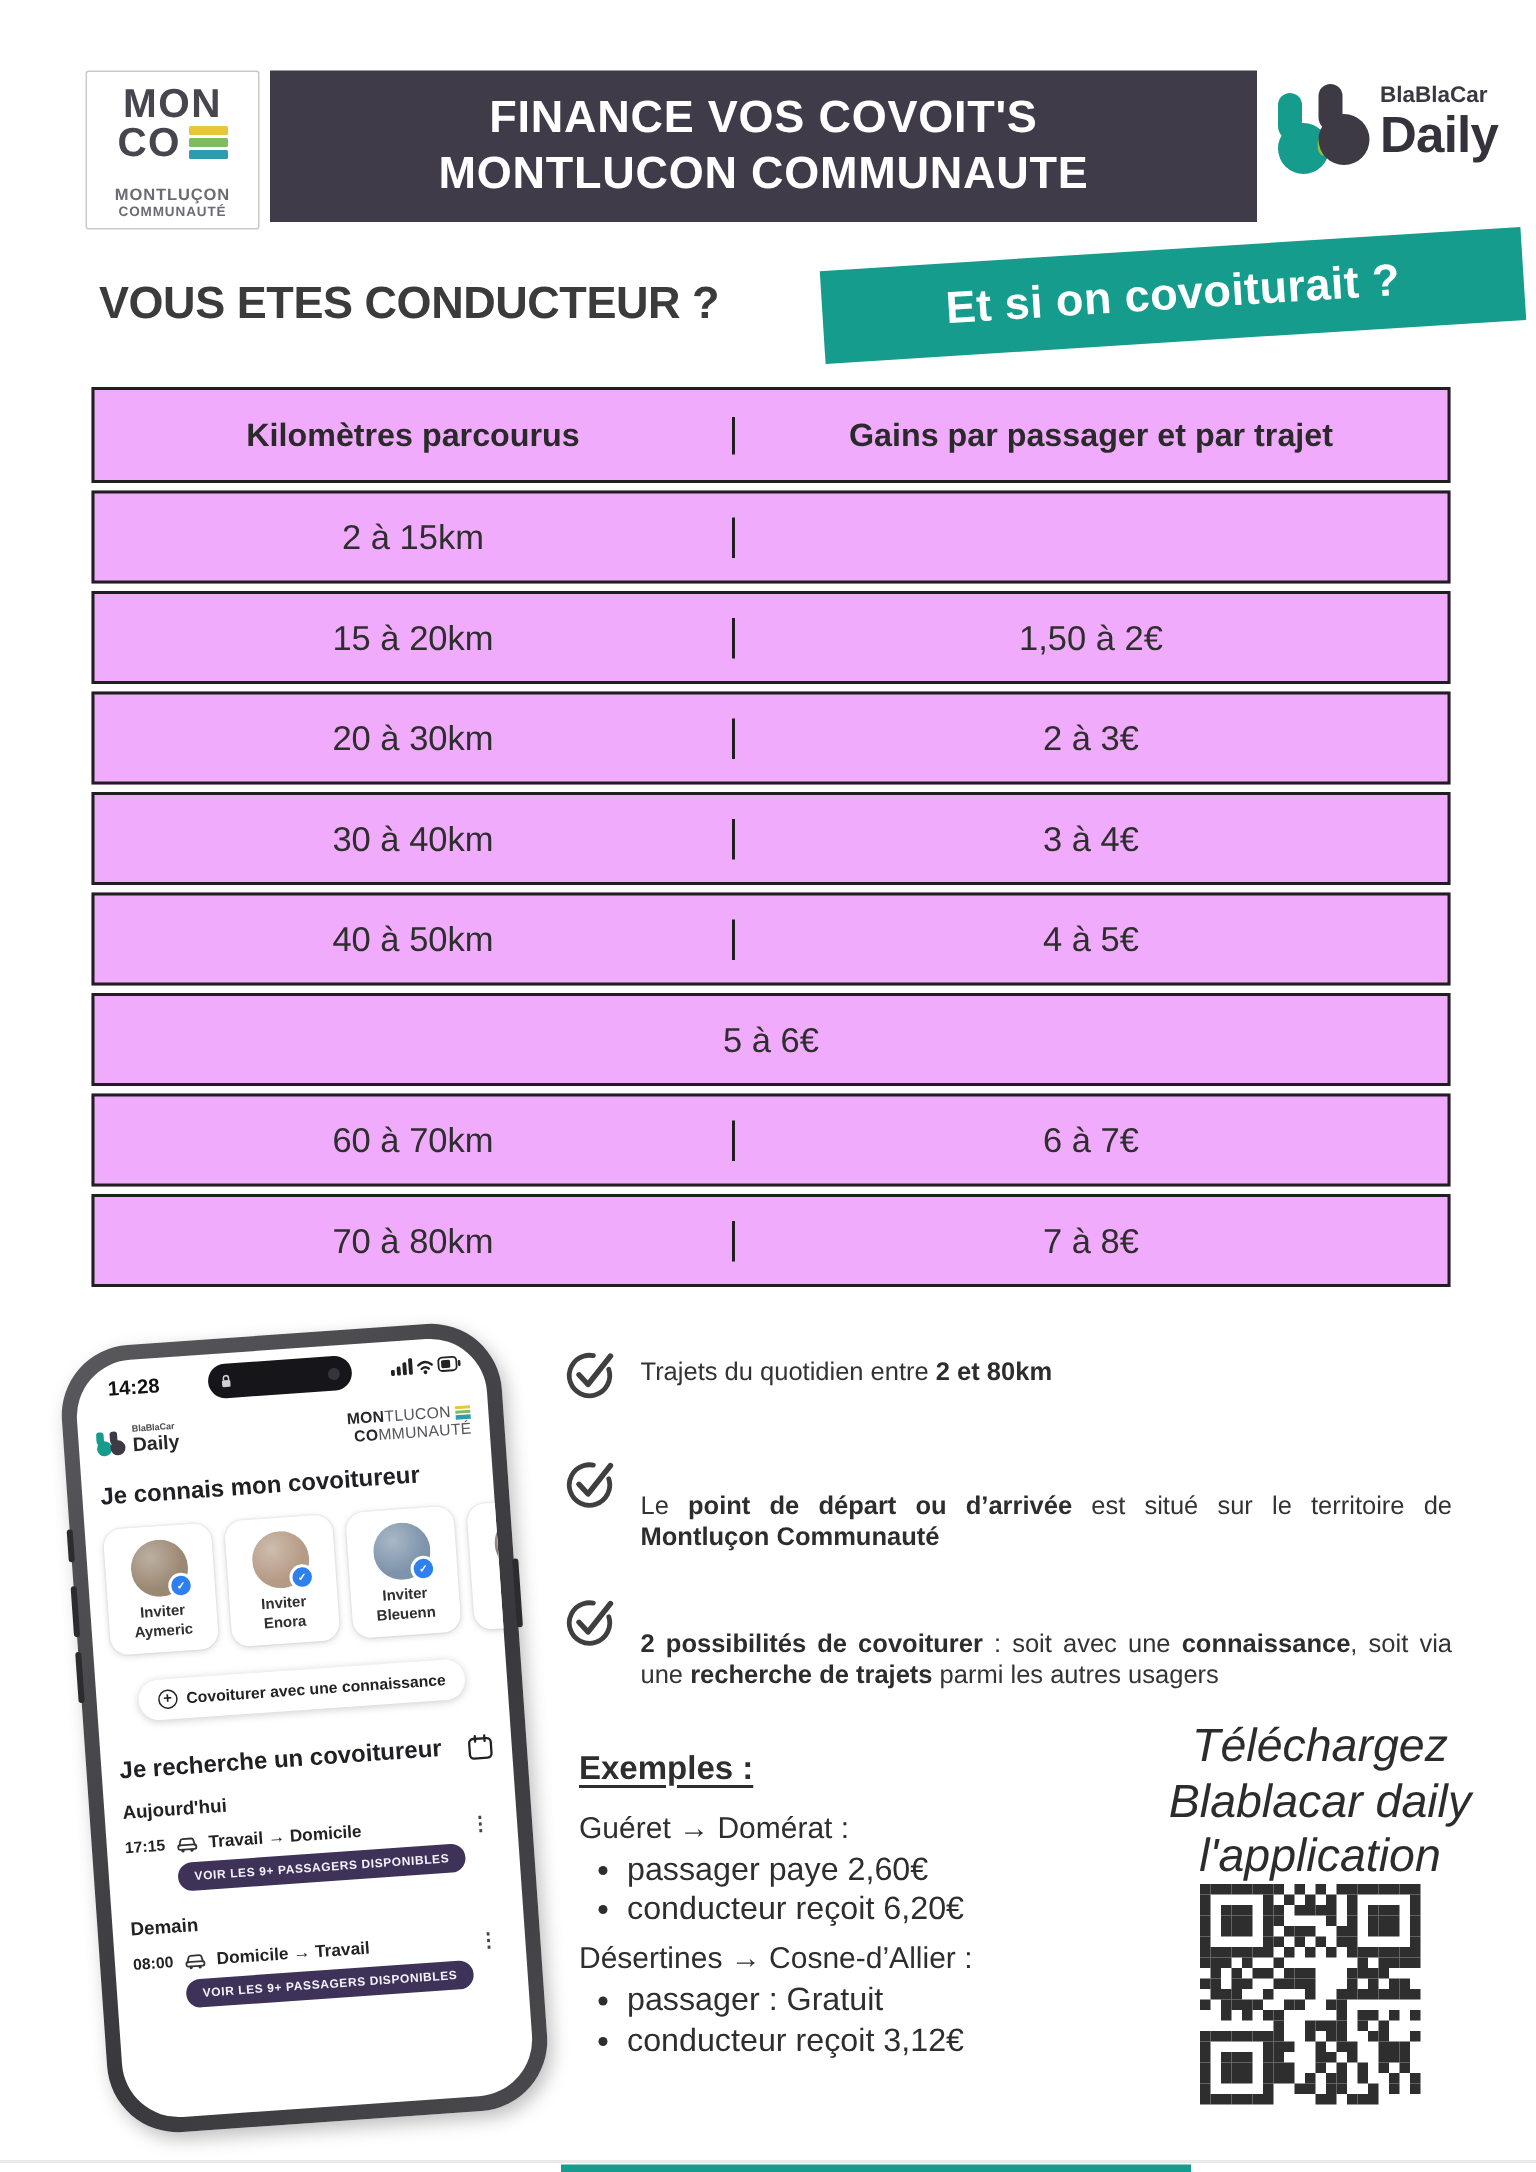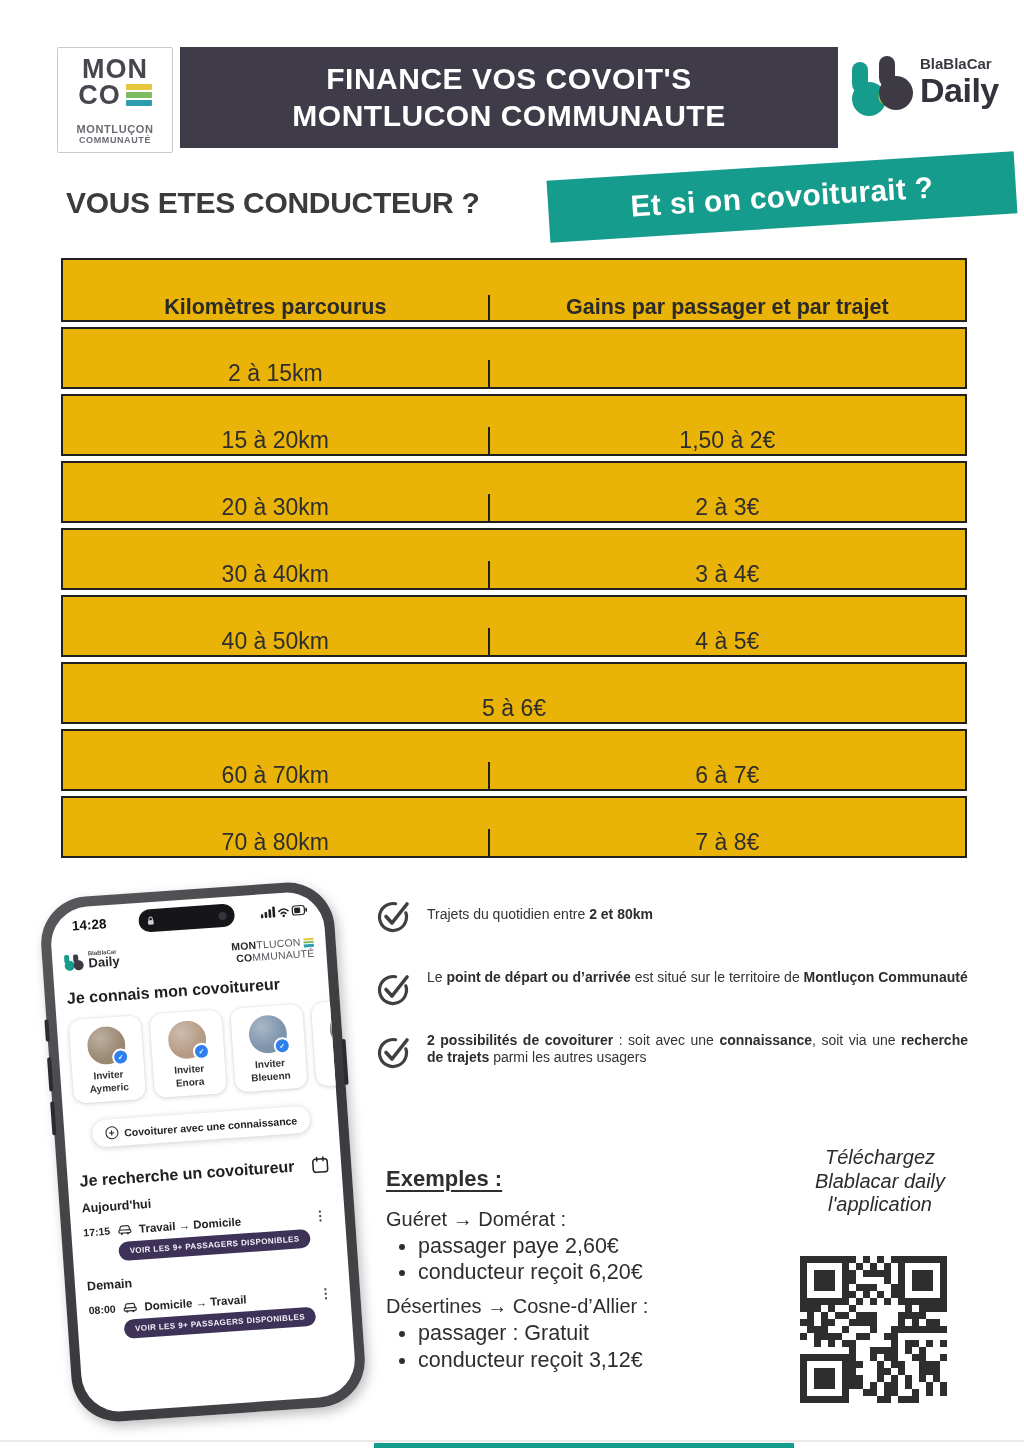--- a/index.html
+++ b/index.html
@@ -39,21 +39,21 @@
   .bbc-prod{font-size:34px;font-weight:800;color:#35323b;letter-spacing:-0.5px;margin-top:2px;}
 
   .ribbon{position:absolute;left:548px;top:166px;width:468px;height:62px;background:var(--teal,#169c8d);
           transform:rotate(-3.6deg);display:flex;align-items:center;justify-content:center;
           color:#fff;font-size:30px;font-weight:700;letter-spacing:0.3px;}
 
   .sec-title{position:absolute;left:66px;top:186px;font-size:30px;font-weight:800;color:#3b3b3b;letter-spacing:-0.3px;}
 
   
   .pricing{position:absolute;left:61px;top:258px;width:906px;}
-  .t-box{border:2.2px solid #1f1f1f;background:#eab308;display:flex;align-items:flex-end;margin-bottom:5px;box-sizing:border-box;}
+  .t-box{border:2.2px solid #1f1f1f;background:#f0abfc;display:flex;align-items:center;margin-bottom:5px;box-sizing:border-box;}
   .t-head{height:64px;font-size:21.5px;font-weight:700;color:#2a2a2a;}
   .t-row{height:62px;font-size:23px;font-weight:400;color:#2e2e2e;}
   .t-cell{display:flex;align-items:center;justify-content:center;}
   .t-left{width:47.3%;border-right:2.2px solid #1f1f1f;box-sizing:border-box;}
   .t-right{flex:1;}
 
   
   .phone-wrap{position:absolute;left:56px;top:889px;width:294px;height:526px;transform:rotate(-4deg);}
   .frame{width:100%;height:100%;background:linear-gradient(135deg,#5a5a5e,#39393d 60%,#4a4a4e);
          border-radius:47px;padding:10px;box-sizing:border-box;box-shadow:3px 5px 12px rgba(0,0,0,0.25);position:relative;}
@@ -99,36 +99,36 @@
   .trip{display:flex;align-items:center;gap:7px;margin-top:9px;}
   .trip-time{font-size:10.5px;font-weight:700;color:#222;}
   .trip-route{font-size:11.5px;font-weight:700;color:#222;}
   .dots{margin-left:auto;margin-right:6px;font-size:13px;font-weight:700;color:#444;}
   .cta{margin:5px 0 0 34px;background:var(--cta_purple,#3e3258);color:#f4f1fa;font-size:8px;font-weight:800;
        letter-spacing:0.4px;padding:5px 11px;border-radius:11px;width:max-content;}
 
   
   .bullets{position:absolute;left:376px;top:896px;width:592px;}
   .bullet{display:flex;gap:15px;align-items:flex-start;}
-  .bullet .txt{font-size:14px;color:#333;line-height:1.24;}
+  .bullet .txt{font-size:17px;color:#333;line-height:1.24;}
   .bullet .txt .bd{font-weight:700;color:#2d2d2d;}
   .b1{margin-bottom:36px;align-items:center;}
-  .b2{margin-bottom:26px;} .b2 .txt,.b3 .txt{text-align:justify;}
+  .b2{margin-bottom:26px;} .b2 .txt,.b3 .txt{text-align:justify;margin-top:24px;}
   .chk{flex:none;margin-top:1px;}
 
   
   .examples{position:absolute;left:386px;top:1166px;width:390px;}
   .ex-title{font-size:22px;font-weight:800;color:#2e2e2e;text-decoration:underline;text-underline-offset:4px;margin-bottom:16px;}
   .ex-route{font-size:20px;color:#2e2e2e;margin:10px 0 2px;}
   .examples ul{margin:2px 0 6px 16px;padding-left:16px;}
   .examples li{font-size:21.5px;color:#2e2e2e;line-height:1.22;}
 
   
   .download{position:absolute;left:748px;top:1146px;width:264px;text-align:center;font-style:italic;
-            font-size:20px;line-height:1.18;color:#2c2c2c;}
+            font-size:31px;line-height:1.18;color:#2c2c2c;}
   .qr{position:absolute;left:800px;top:1256px;display:grid;grid-template-columns:repeat(21,7px);
       grid-auto-rows:7px;background:#fff;}
   .qr i{display:block;} .qr i.on{background:#2e2e2e;}
 
   .scan-line{position:absolute;left:0;top:1440px;width:100%;height:2px;background:#e9e9e9;}
   .teal-strip{position:absolute;left:374px;top:1443px;width:420px;height:5px;background:var(--teal,#169c8d);}
 </style>
 </head>
 <body>
 

